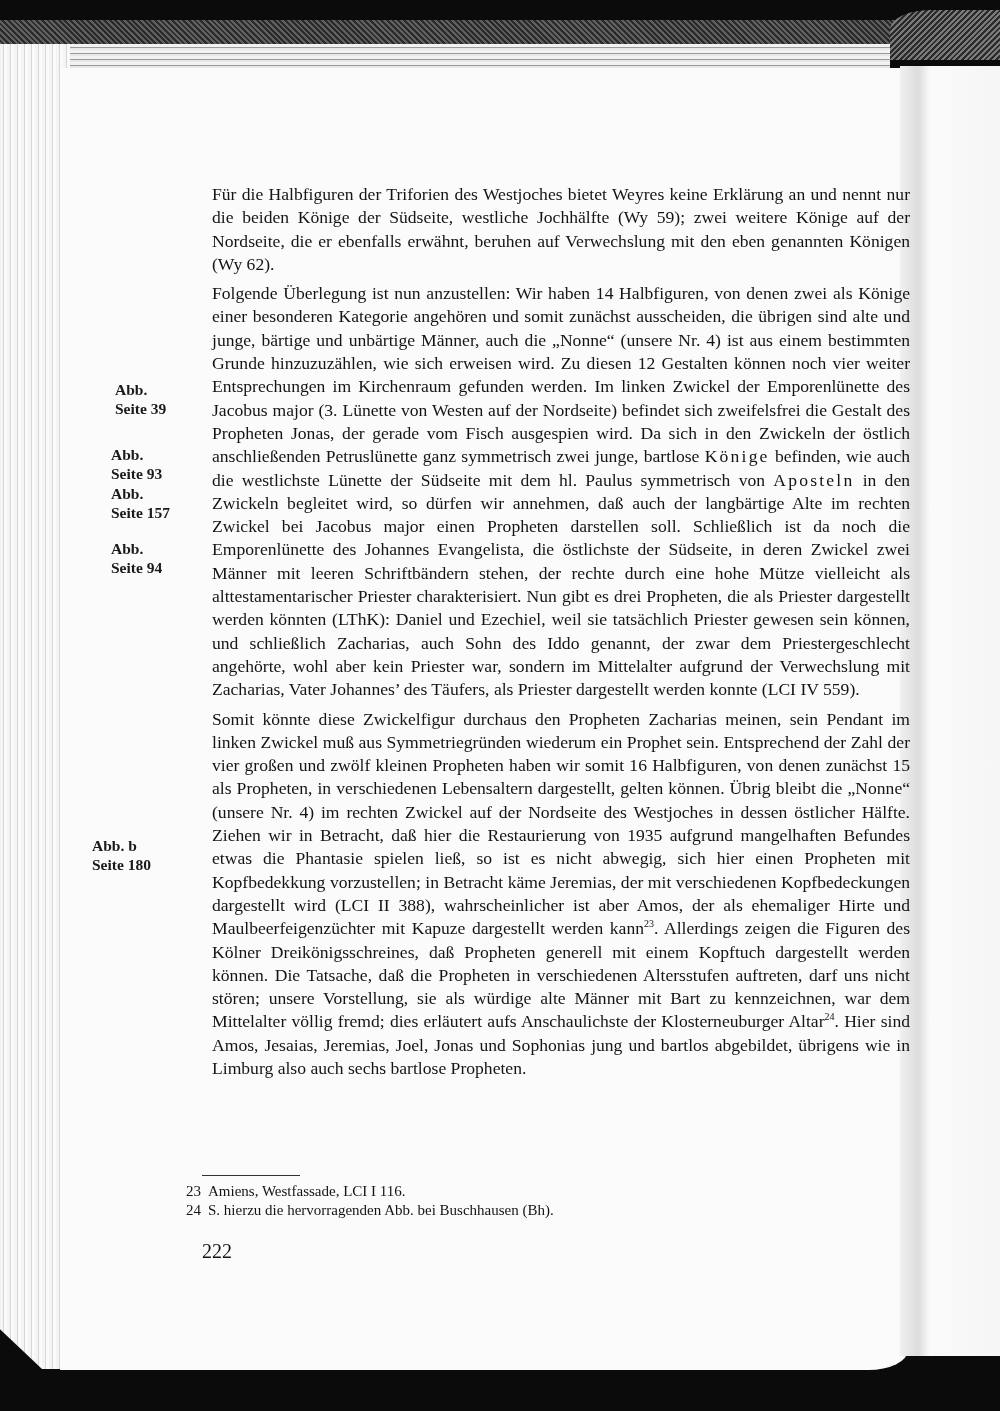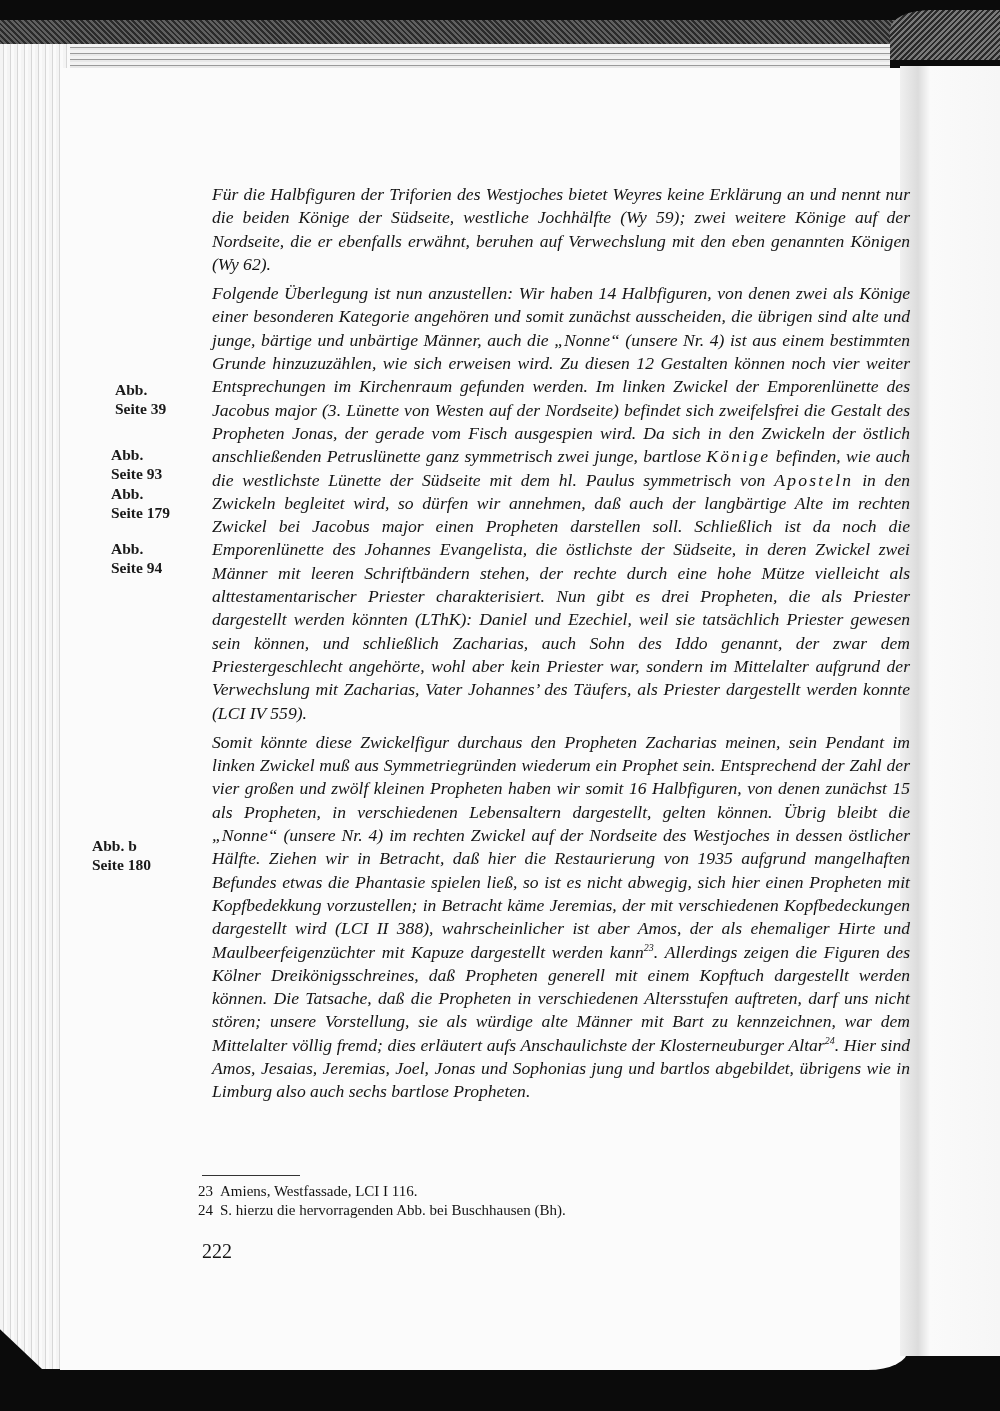--- a/index.html
+++ b/index.html
@@ -38,33 +38,32 @@
       border-bottom-right-radius: 40px 20px;
     }
     .spine-shadow {
       position: absolute; left: 900px; top: 66px; width: 100px; height: 1290px;
       background: linear-gradient(90deg, #f0f0f0 0%, #dcdcdc 18%, #fafafa 30%, #f6f6f6 100%);
     }
     .content {
       position: absolute; left: 212px; top: 183px; width: 698px;
       font-size: 17.6px; line-height: 23.3px; text-align: justify;
       hyphens: manual;
-      font-style: italic;
     }
     .content p { margin: 0 0 6px 0; }
     .sp { letter-spacing: 2.2px; }
     sup { font-size: 10px; line-height: 0; vertical-align: 7px; }
     .margin-note {
       position: absolute; font-size: 15.5px; line-height: 19px; color: #1a1a1a; font-weight: bold;
     }
     .fn-rule {
       position: absolute; left: 202px; top: 1175px; width: 98px; height: 1px; background: #333;
     }
     .footnotes {
-      position: absolute; left: 198px; top: 1182px; font-size: 15px; line-height: 19px;
+      position: absolute; left: 186px; top: 1182px; font-size: 15px; line-height: 19px;
     }
     .footnotes .num { display: inline-block; width: 22px; }
     .page-number {
       position: absolute; left: 202px; top: 1240px; font-size: 20px;
     }
   </style>
 </head>
 <body>
 
 <div class="cover-top"></div>
@@ -77,21 +76,21 @@
 <div class="margin-note" style="left:115px; top:380px;">
   <div>Abb.</div>
   <div>Seite 39</div>
 </div>
 <div class="margin-note" style="left:111px; top:445px;">
   <div>Abb.</div>
   <div>Seite 93</div>
 </div>
 <div class="margin-note" style="left:111px; top:484px;">
   <div>Abb.</div>
-  <div>Seite 179</div>
+  <div>Seite 157</div>
 </div>
 <div class="margin-note" style="left:111px; top:539px;">
   <div>Abb.</div>
   <div>Seite 94</div>
 </div>
 <div class="margin-note" style="left:92px; top:836px;">
   <div>Abb. b</div>
   <div>Seite 180</div>
 </div>
 

